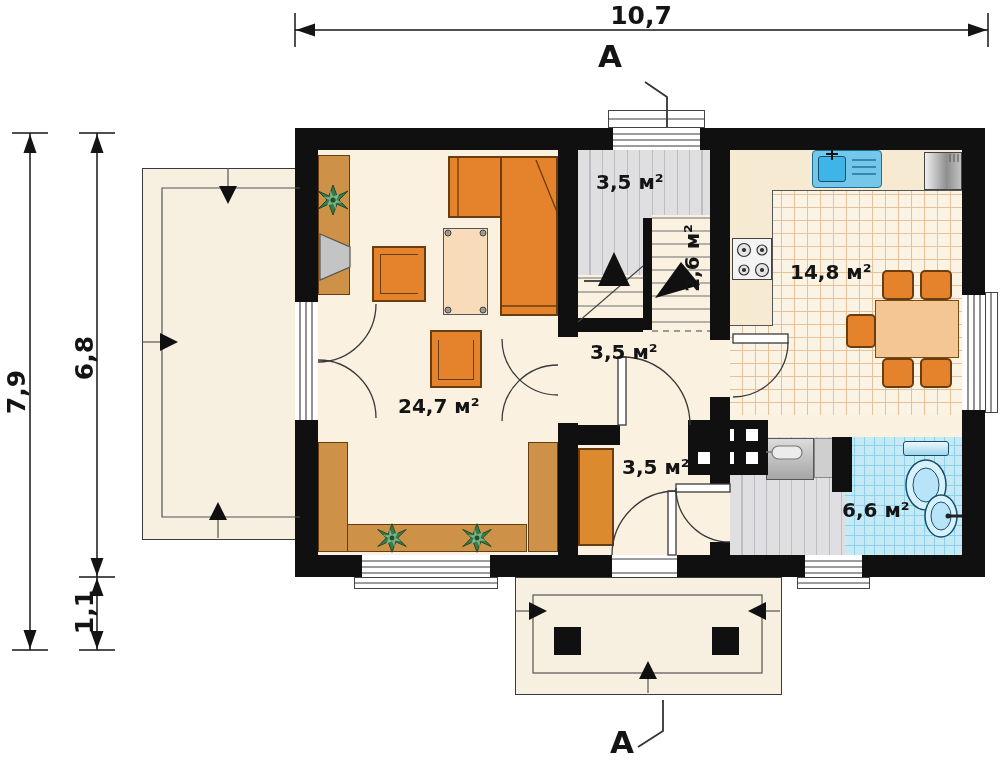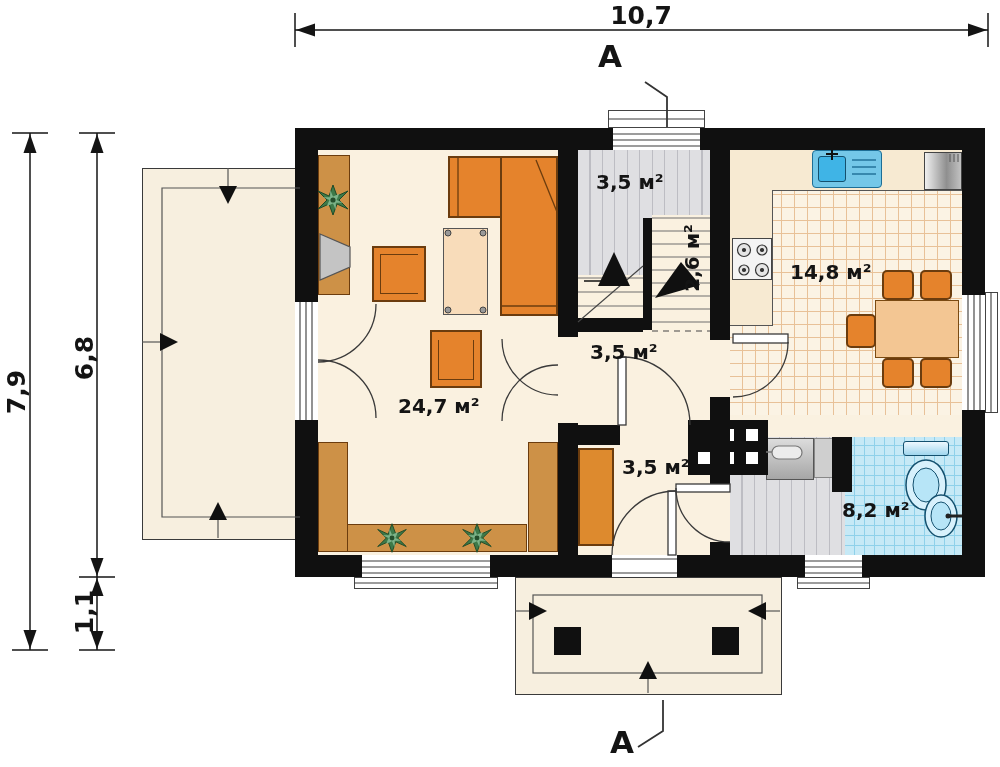--- a/index.html
+++ b/index.html
@@ -321,14 +321,14 @@
   <div class="lbl dimlbl rot" style="left:68px;top:599px;width:32px;height:26px;">1,1</div>
   <div class="lbl seclbl" style="left:588px;top:38px;width:44px;height:36px;">A</div>
   <div class="lbl seclbl" style="left:600px;top:724px;width:44px;height:36px;">A</div>
 
   <div class="lbl" style="left:398px;top:394px;">24,7 м²</div>
   <div class="lbl" style="left:596px;top:170px;">3,5 м²</div>
   <div class="lbl rot" style="left:650px;top:246px;width:84px;height:24px;">2,6 м²</div>
   <div class="lbl" style="left:790px;top:260px;">14,8 м²</div>
   <div class="lbl" style="left:590px;top:340px;">3,5 м²</div>
   <div class="lbl" style="left:622px;top:455px;">3,5 м²</div>
-  <div class="lbl" style="left:842px;top:498px;">8,2 м²</div>
+  <div class="lbl" style="left:842px;top:498px;">6,6 м²</div>
 </div>
 
 </body></html>

